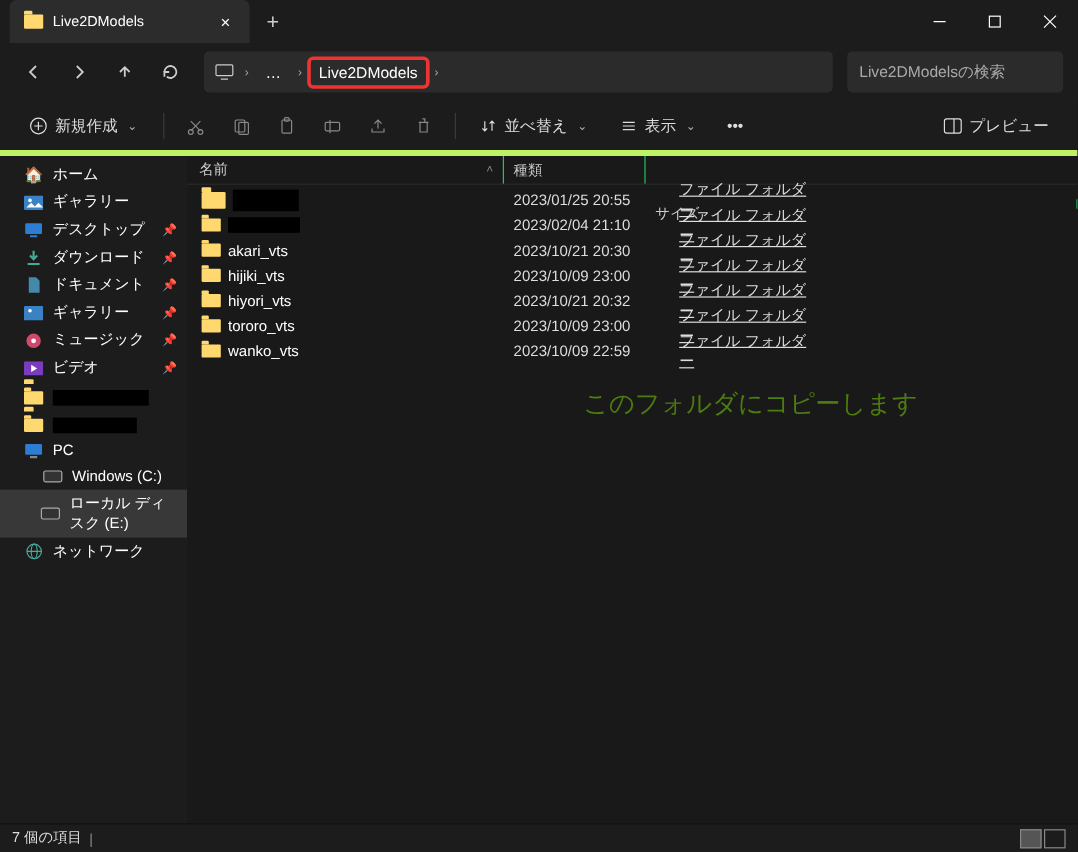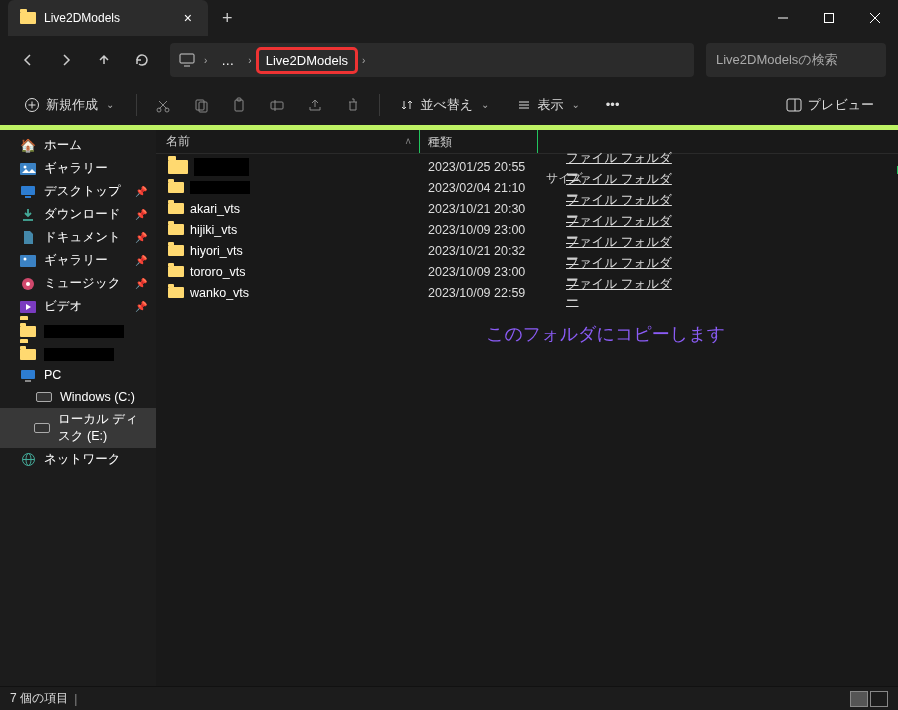--- a/index.html
+++ b/index.html
@@ -59,21 +59,21 @@
     .col-name { width: 264px; padding-left: 10px; display: flex; justify-content: space-between; align-items: center; }
     .col-date { width: 138px; }
     .col-type { width: 118px; }
     .col-size { flex: 1; margin-top: 36px; }
     .rows { padding-top: 2px; }
     .row { display: flex; align-items: center; height: 21px; font-size: 12.5px; cursor: default; }
     .c-name { width: 264px; display: flex; align-items: center; gap: 6px; padding-left: 12px; }
     .c-date { width: 138px; color: #ddd; padding-left: 8px; }
     .c-type { width: 118px; color: #ddd; padding-left: 8px; text-decoration: underline; }
     .redact-name { width: 60px; height: 13px; background: #000; }
-    .annotation { position: absolute; left: 330px; top: 192px; color: #8b5cf6; font-size: 18px; font-weight: 500; pointer-events: none; }
+    .annotation { position: absolute; left: 330px; top: 192px; color: #4d7c0f; font-size: 21px; font-weight: 500; pointer-events: none; }
     
     .status { height: 24px; display: flex; align-items: center; padding: 0 10px; font-size: 12px; color: #ddd; border-top: 1px solid #111; }
     .viewbtns { margin-left: auto; display: flex; gap: 2px; }
     .vb { width: 18px; height: 16px; border: 1px solid #888; display: flex; cursor: pointer; }
     svg { display: block; }
     .sb-bigfolder { padding: 2px 10px 2px 20px; }
   </style>
 </head>
 <body>
 

